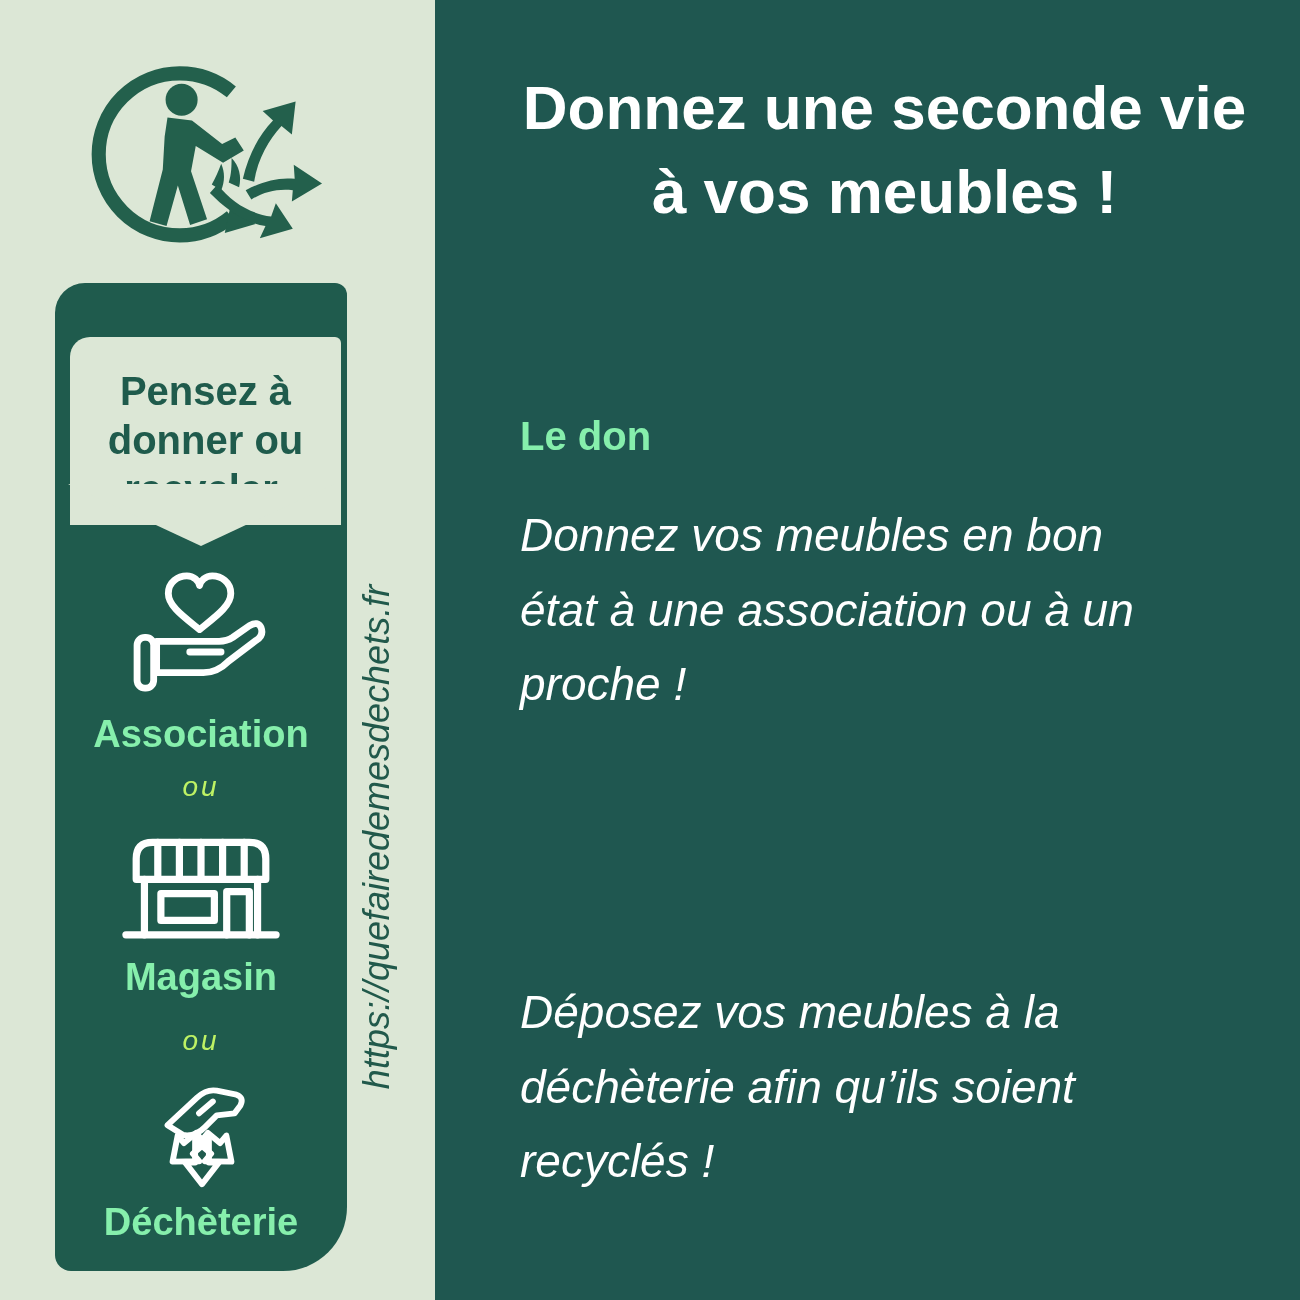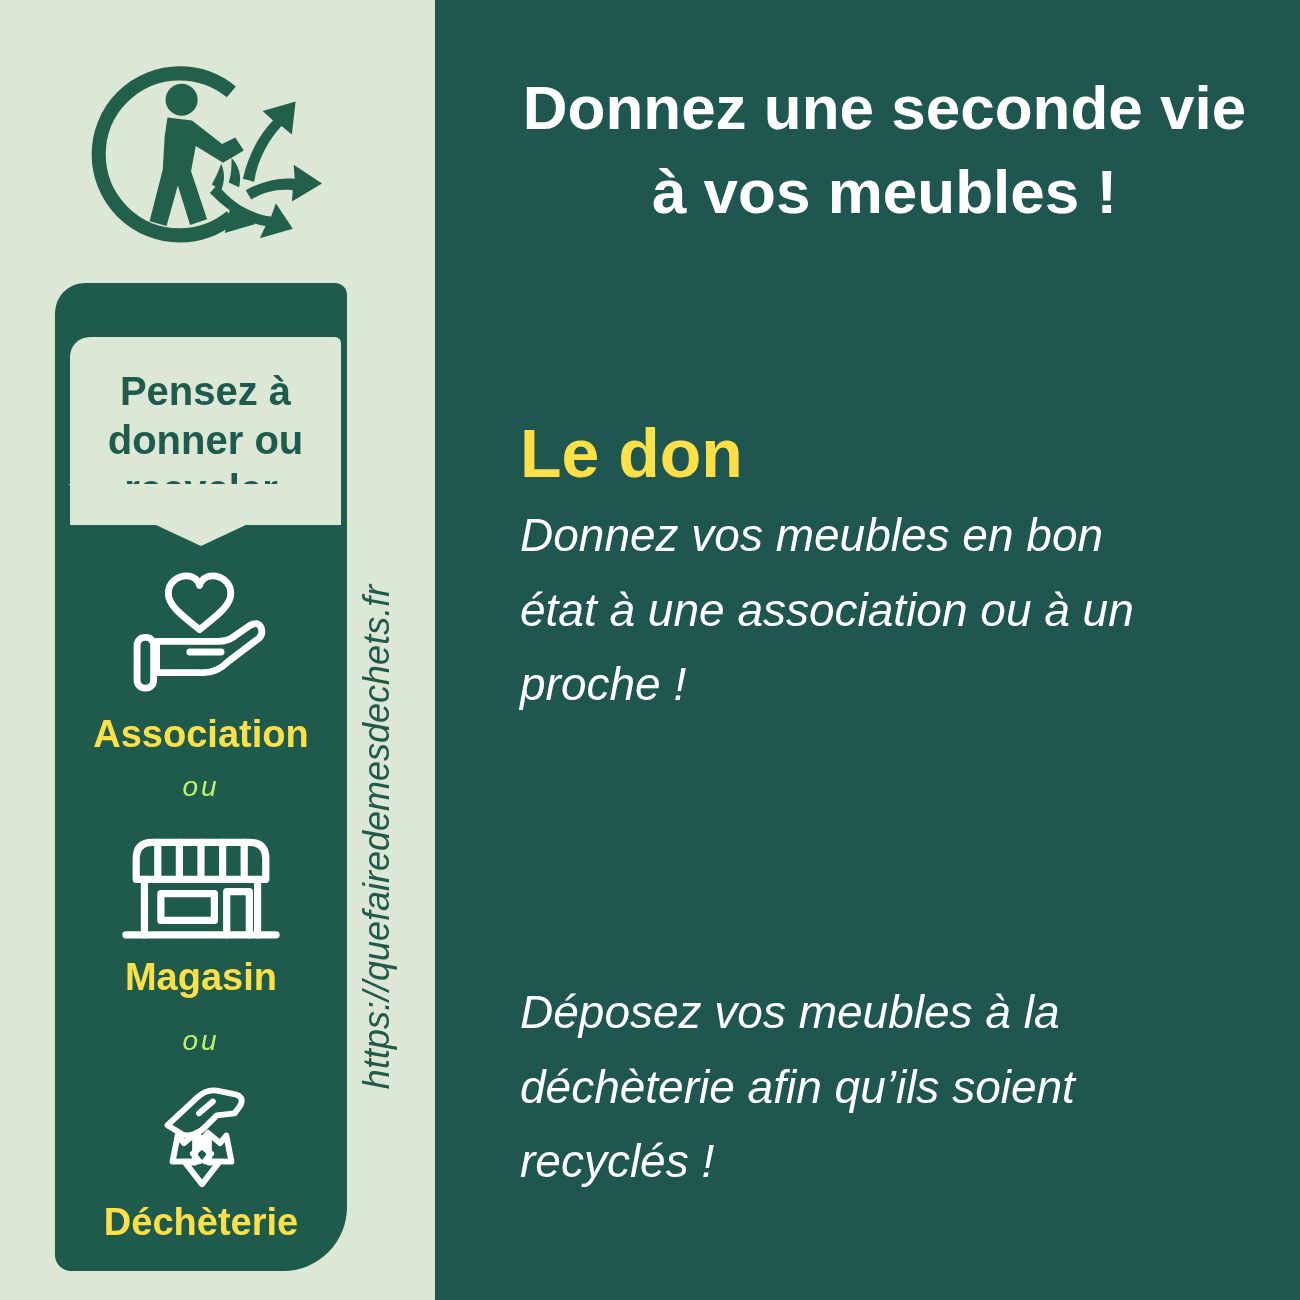--- a/index.html
+++ b/index.html
@@ -32,21 +32,21 @@
     position:absolute;left:13px;top:201px;width:0;height:0;
     border-left:133px solid transparent;border-right:133px solid transparent;
     border-top:62px solid #DCE7D6;
   }
   .opt-icon{position:absolute;}
   .icon-hearthand{left:76px;top:288px;width:142px;height:124px;}
   .icon-store{left:47px;top:549px;width:198px;height:108px;}
   .icon-sort{left:83px;top:792px;width:128px;height:122px;}
   .opt-label{
     position:absolute;left:0;width:100%;text-align:center;
-    color:#fde047;font-weight:bold;font-size:38px;
+    color:#86efac;font-weight:bold;font-size:38px;
   }
   .lbl-1{top:430px;}
   .lbl-2{top:673px;}
   .lbl-3{top:918px;}
   .opt-sep{
     position:absolute;left:0;width:100%;text-align:center;
     color:#bef264;font-style:italic;font-size:28px;letter-spacing:3px;
   }
   .sep-1{top:488px;}
   .sep-2{top:742px;}
@@ -59,22 +59,22 @@
     text-align:center;white-space:nowrap;
   }
 
   
   .title{
     position:absolute;top:66px;left:0;width:100%;margin:0;
     text-align:center;color:#FFFFFF;font-size:62px;line-height:1.36;
     font-weight:bold;white-space:pre-line;
   }
   .sec-heading{
-    position:absolute;left:85px;margin:0;color:#fde047;
-    font-size:68px;font-weight:bold;
+    position:absolute;left:85px;margin:0;color:#86efac;
+    font-size:40px;font-weight:bold;
   }
   .h1pos{top:414px;}
   .h2pos{top:836px;}
   .sec-body{
     position:absolute;left:85px;margin:0;color:#FFFFFF;
     font-size:46px;font-style:italic;line-height:1.62;white-space:pre-line;
   }
   .b1pos{top:498px;}
   .b2pos{top:975px;}
 </style>

